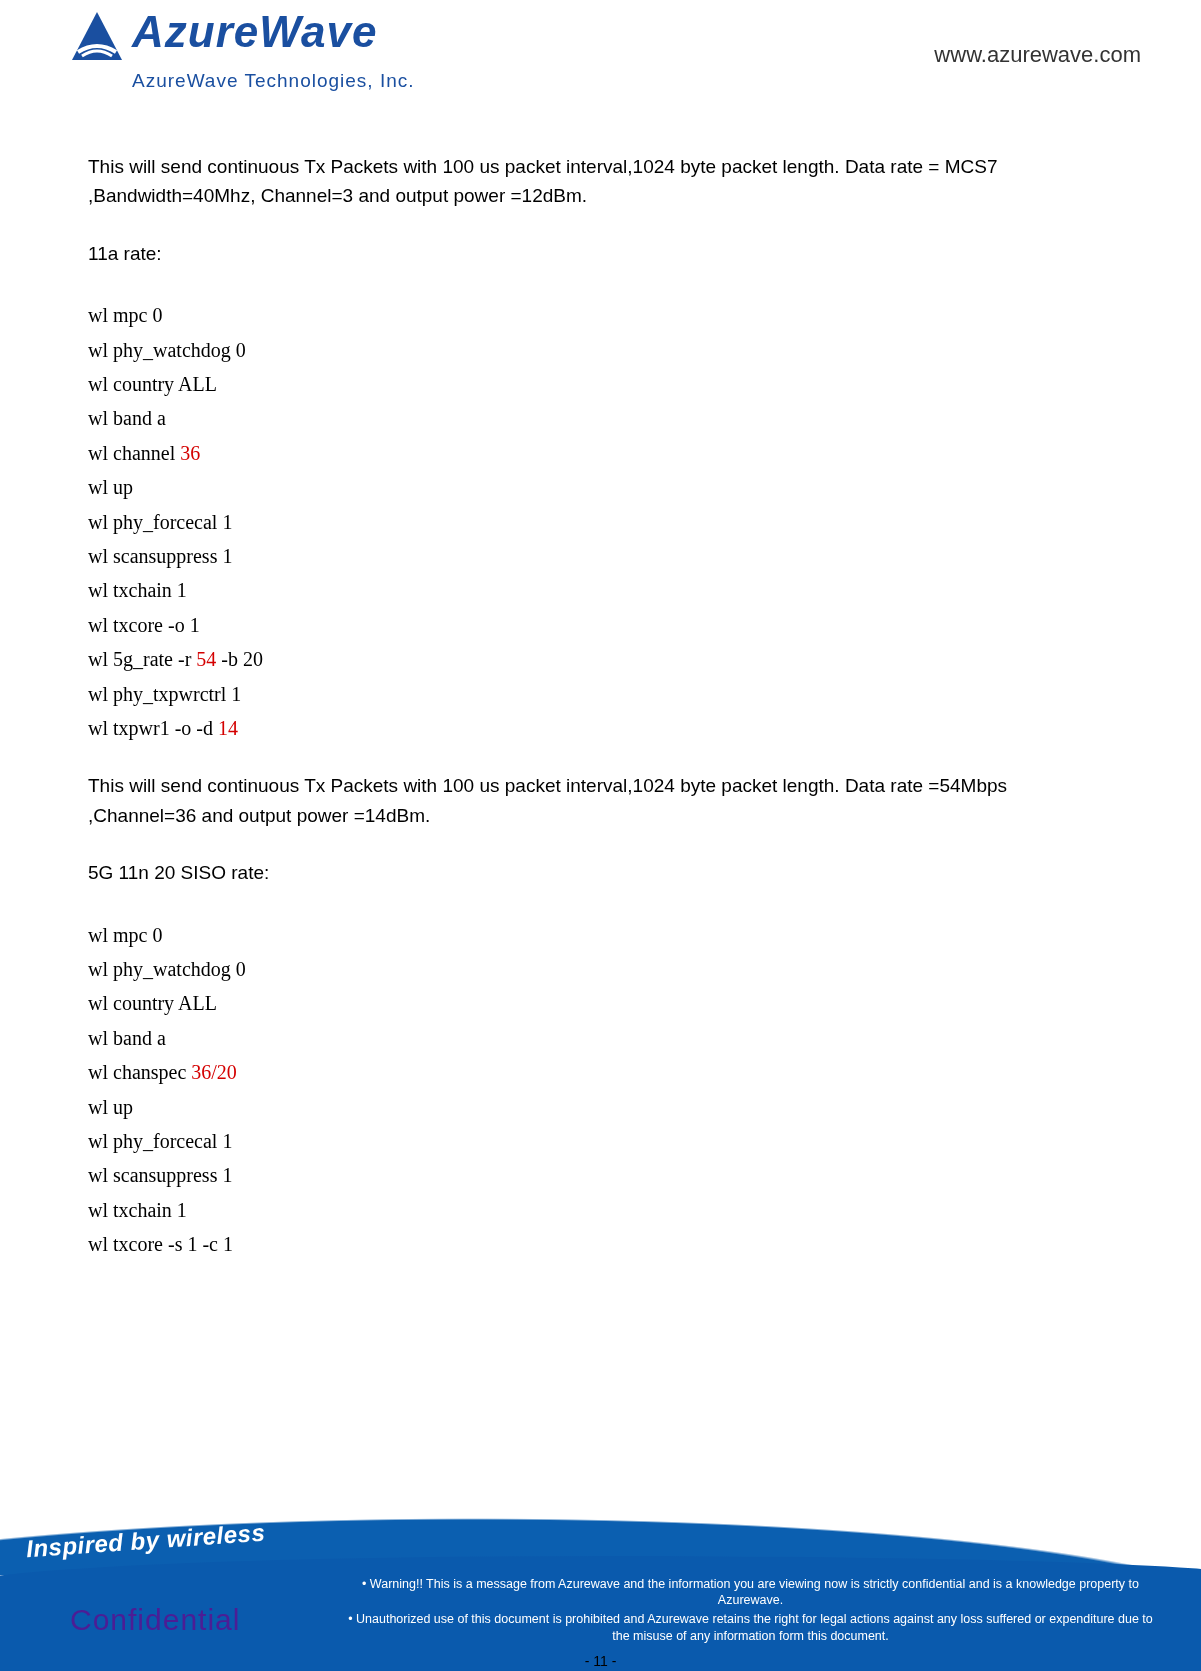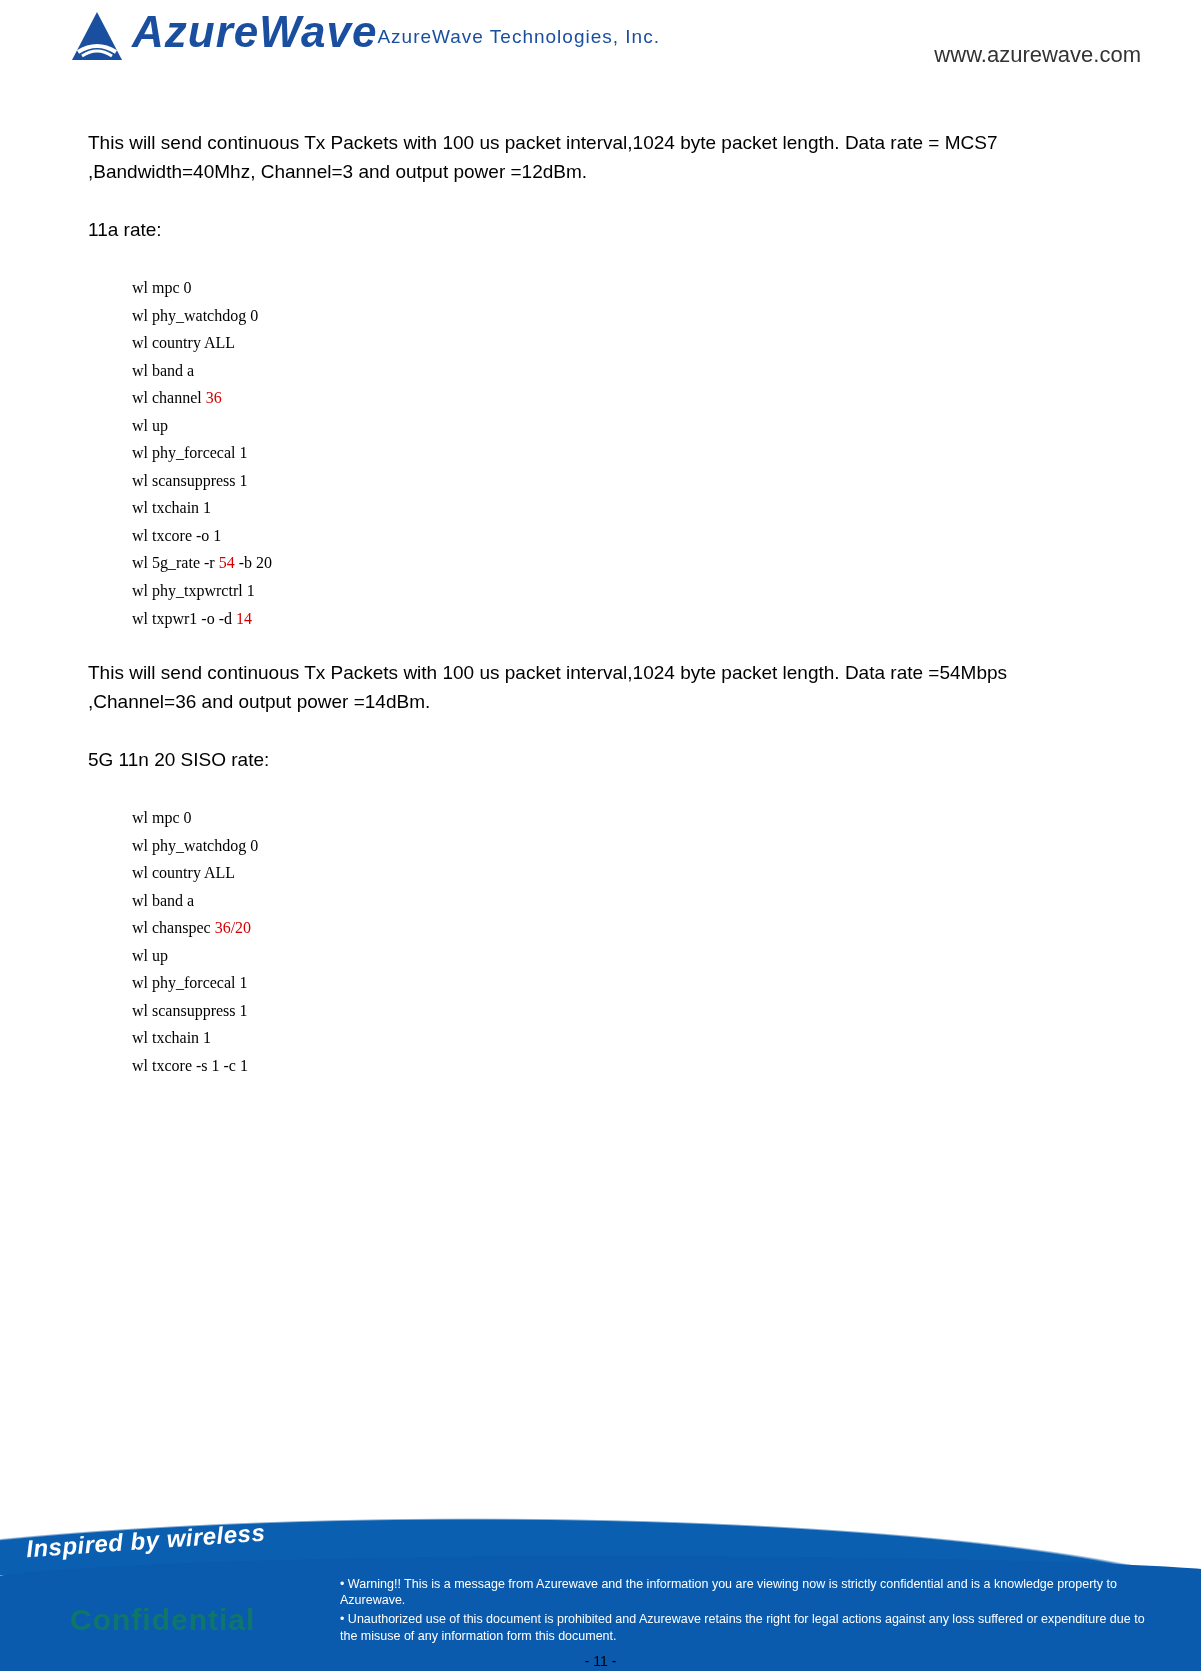--- a/index.html
+++ b/index.html
@@ -22,21 +22,21 @@
     display: flex;
     align-items: flex-start;
   }
   .logo-mark {
     width: 54px;
     height: 54px;
     margin-right: 8px;
   }
   .logo-text {
     display: flex;
-    flex-direction: row;
+    flex-direction: column;
   }
   .logo-main {
     font-size: 44px;
     font-weight: 800;
     font-style: italic;
     color: #1a4fa0;
     line-height: 1.0;
     letter-spacing: 1px;
   }
   .logo-sub {
@@ -58,25 +58,24 @@
   }
   .para {
     margin-bottom: 28px;
   }
   .section-head {
     font-weight: 400;
     margin: 24px 0 30px 0;
   }
   .cmd-block {
     font-family: "Times New Roman", Times, serif;
-    font-size: 16px;
+    font-size: 20px;
     line-height: 1.72;
     margin-bottom: 26px;
     color: #000;
-    margin-left: 44px;
   }
   .cmd-line { white-space: pre; }
   .red { color: #d40000; }
   .footer {
     position: absolute;
     left: 0;
     right: 0;
     bottom: 0;
     height: 200px;
   }
@@ -106,35 +105,35 @@
     font-style: italic;
     font-weight: 700;
     font-size: 24px;
     transform: rotate(-4deg);
     letter-spacing: 0.5px;
   }
   .confidential {
     position: absolute;
     bottom: 34px;
     left: 70px;
-    color: #0f766e;
+    color: #4c1d95;
     font-size: 30px;
-    font-weight: 700;
+    font-weight: 400;
     letter-spacing: 1px;
   }
   .footer-text {
     position: absolute;
     bottom: 24px;
     left: 340px;
     right: 40px;
     color: #fff;
     font-size: 12.5px;
     line-height: 1.35;
   }
-  .footer-text .bullet { margin-bottom: 2px; }
+  .footer-text .bullet { margin-bottom: 2px; text-align: center; }
   .page-num {
     position: absolute;
     bottom: 2px;
     left: 0;
     right: 0;
     text-align: center;
     font-size: 14px;
     color: #000;
   }
 </style>

